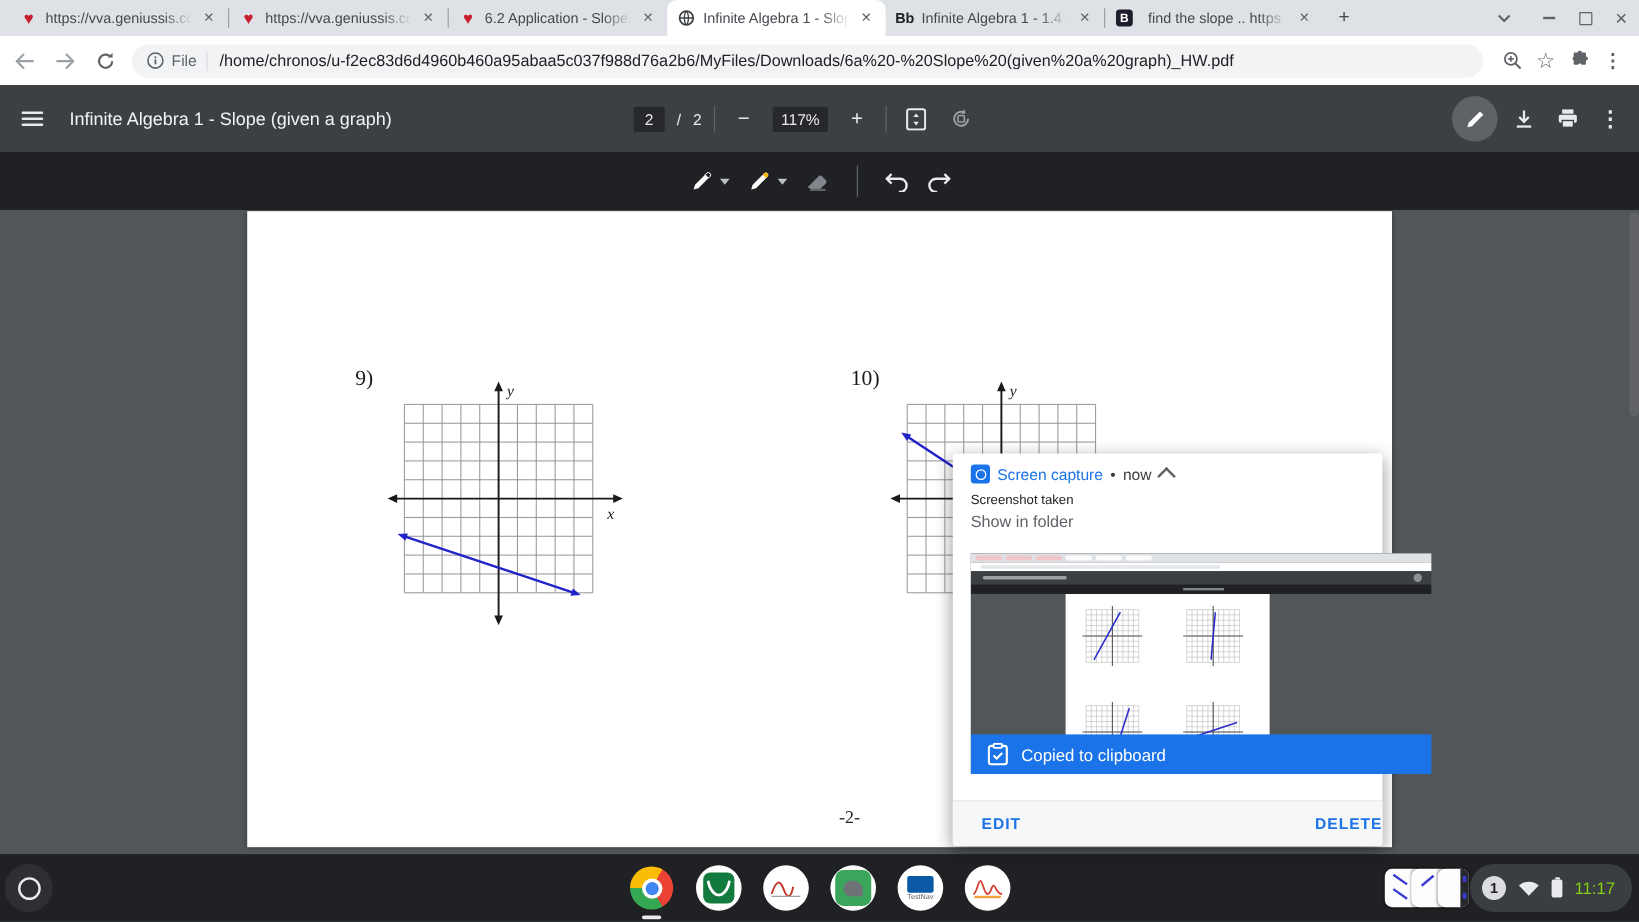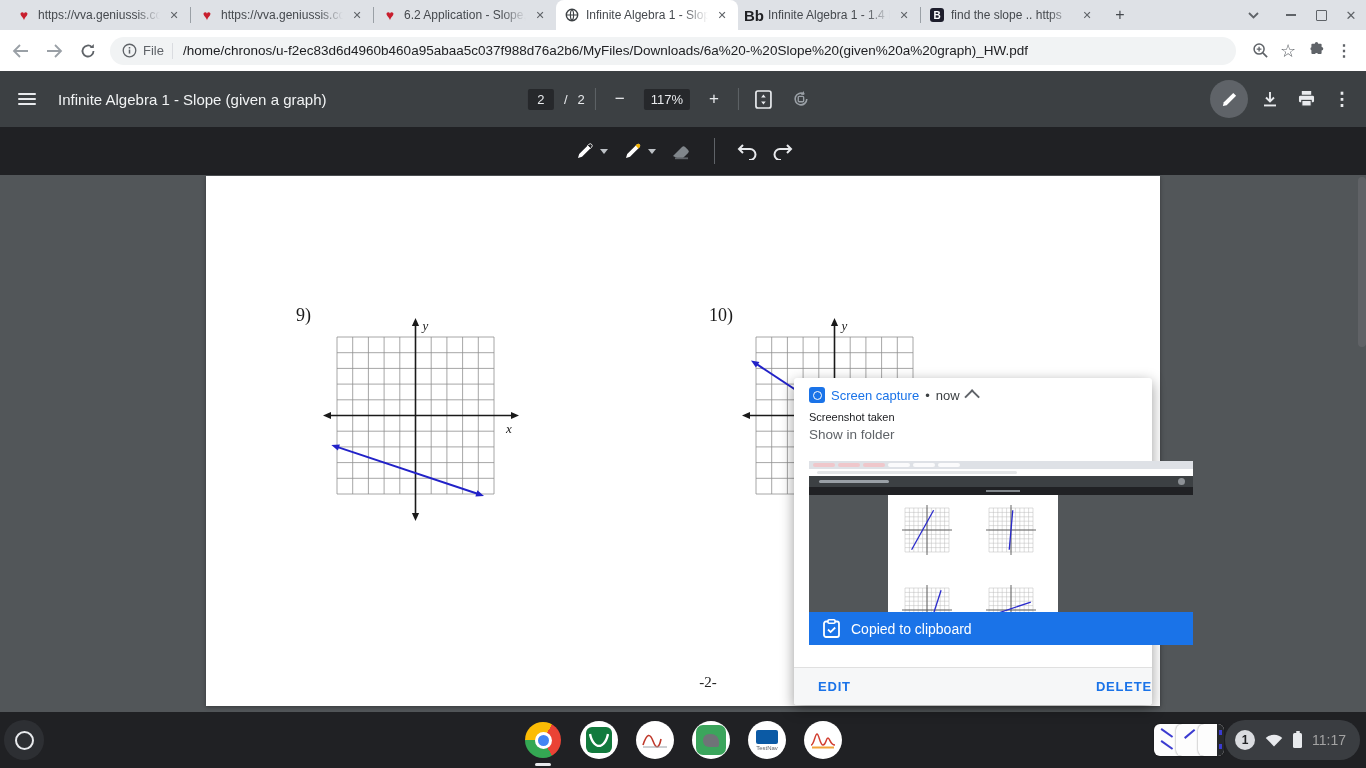--- a/index.html
+++ b/index.html
@@ -2,27 +2,27 @@
 <html><head>
 <meta charset="utf-8">
 <style>
   html,body{margin:0;padding:0;}
   body{width:1366px;height:768px;overflow:hidden;font-family:"Liberation Sans",sans-serif;background:#202124;position:relative;}
   #screen{position:absolute;inset:0;width:1366px;height:768px;}
 
   
   .tabstrip{position:absolute;top:0;left:0;right:0;height:30px;background:#dee1e6;display:flex;align-items:flex-end;}
   .tab{position:relative;width:182px;height:30px;display:flex;align-items:center;padding:0 8px;box-sizing:border-box;font-size:12px;color:#45494e;border-radius:8px 8px 0 0;cursor:default;}
-  .tab .title{flex:1;white-space:nowrap;overflow:hidden;margin:0 6px 0 6px;-webkit-mask-image:linear-gradient(90deg,#000 80%,transparent);mask-image:linear-gradient(90deg,#000 80%,transparent);}
+  .tab .title{flex:1;white-space:nowrap;overflow:hidden;margin:0 6px 0 6px;-webkit-mask-image:linear-gradient(90deg,#000 80%,transparent);mask-image:linear-gradient(90deg,#000 80%,transparent);text-align:center;}
   .tab.active{background:#fff;}
   .tab .close{width:16px;height:16px;line-height:16px;text-align:center;border-radius:50%;font-size:11px;color:#5f6368;flex:0 0 auto;}
   .tab-sep{width:1px;height:16px;background:#9aa0a6;margin-bottom:7px;flex:0 0 auto;}
   .fav{width:16px;height:16px;flex:0 0 auto;display:flex;align-items:center;justify-content:center;}
   .fav-heart{color:#c81e2e;font-size:14px;}
-  .fav-bb{font-weight:bold;font-size:15px;color:#202124;}
+  .fav-bb{font-weight:bold;font-size:12px;color:#202124;}
   .fav-brainly{width:14px;height:14px;background:#1d1d2b;color:#fff;border-radius:3px;font-size:10px;font-weight:bold;display:flex;align-items:center;justify-content:center;}
   .newtab-btn{width:26px;height:26px;margin:0 0 2px 4px;border-radius:50%;display:flex;align-items:center;justify-content:center;font-size:16px;color:#45494e;}
   .strip-controls{margin-left:auto;display:flex;align-items:center;height:30px;}
   .strip-btn{width:30px;height:30px;display:flex;align-items:center;justify-content:center;color:#5f6368;font-size:13px;}
   .min-glyph{display:block;width:10px;height:2px;background:#5f6368;}
   .restore-glyph{display:block;width:9px;height:9px;border:1.5px solid #5f6368;border-radius:1px;}
 
   
   .btoolbar{position:absolute;top:30px;left:0;right:0;height:41px;background:#fff;display:flex;align-items:center;}
   .nav-ic{width:28px;height:28px;margin-left:6px;display:flex;align-items:center;justify-content:center;}
@@ -105,21 +105,21 @@
   .evernote-el{width:16px;height:13px;background:#6f7377;border-radius:6px 8px 2px 6px;}
   .testnav-sq{width:22px;height:14px;background:#0b5aa5;border-radius:2px;margin-bottom:7px;}
   .testnav-label{position:absolute;bottom:8px;left:0;width:100%;text-align:center;font-size:6px;color:#5f6368;}
   .tote{position:absolute;right:134px;top:10px;width:78px;height:36px;}
   .tote-thumb{position:absolute;top:2px;width:32px;height:32px;background:#fdfdfd;border-radius:6px;box-shadow:0 0 2px rgba(0,0,0,.5);}
   .tote-line{position:absolute;background:#3b3bd0;}
   .tray{position:absolute;right:6px;top:8px;height:40px;background:#3a3d41;border-radius:20px;display:flex;align-items:center;gap:10px;padding:0 14px 0 10px;}
   .tray-badge{width:20px;height:20px;border-radius:50%;background:#dadce0;color:#202124;font-size:12px;font-weight:bold;display:flex;align-items:center;justify-content:center;}
   .battery{width:9px;height:15px;border-radius:1.5px;background:#e8eaed;position:relative;}
   .battery:before{content:"";position:absolute;top:-2px;left:2.5px;width:4px;height:2px;background:#e8eaed;border-radius:1px;}
-  .tray-time{color:#a3a3a3;font-size:14px;}
+  .tray-time{color:#84cc16;font-size:14px;}
   svg{display:block;}
 </style>
 </head>
 <body>
 
 <div id="screen">
 
   <div class="tabstrip">
     <div style="width:8px"></div>
     <div class="tab">

